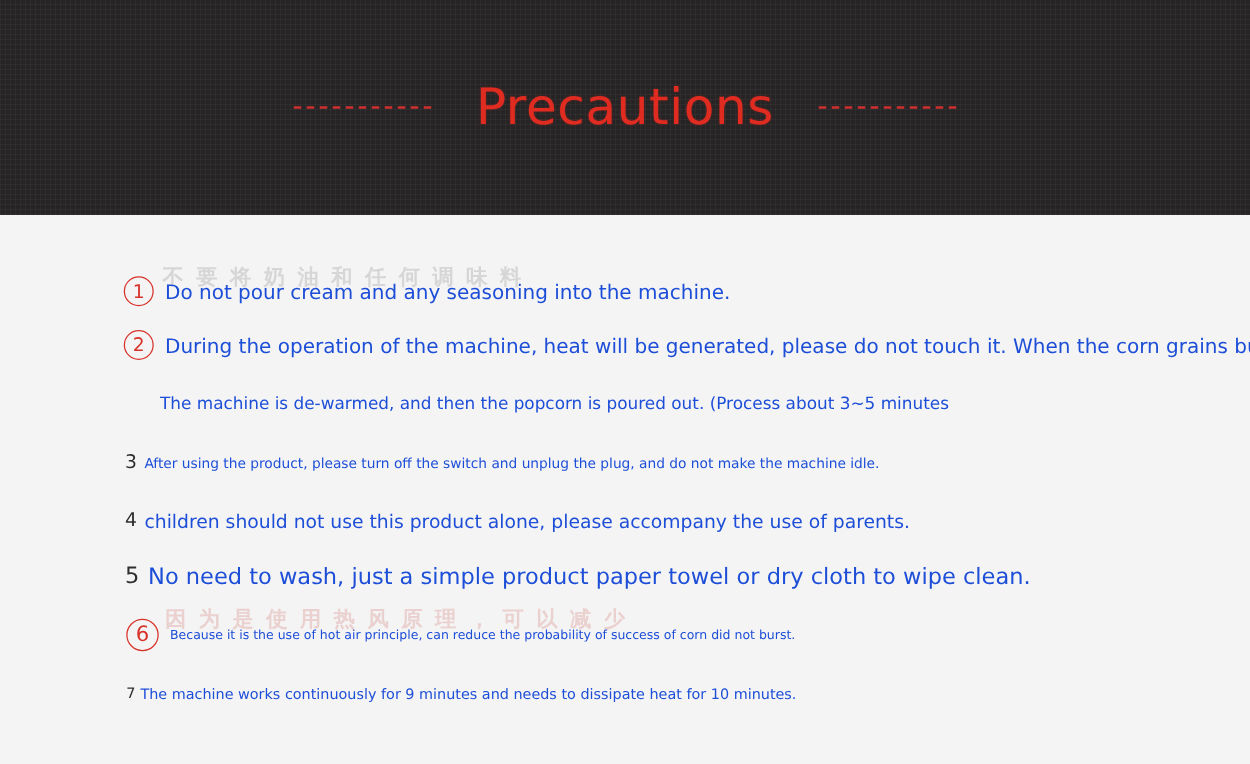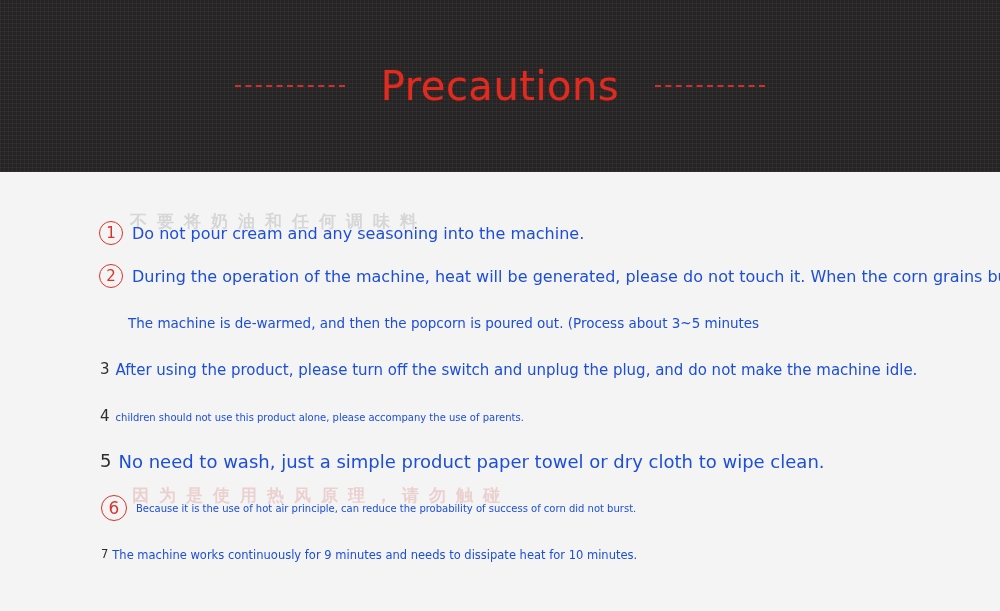--- a/index.html
+++ b/index.html
@@ -120,44 +120,44 @@
     <div class="banner-inner">
       <span class="dash-left"></span>
       <span class="banner-title">Precautions</span>
       <span class="dash-right"></span>
     </div>
   </div>
 
   <div class="content">
 
     <div class="ghost" style="left:130px; top:38px; font-size:17px;">不要将奶油和任何调味料</div>
-    <div class="ghost red" style="left:132px; top:312px; font-size:17px;">因为是使用热风原理，请勿触碰</div>
+    <div class="ghost red" style="left:132px; top:312px; font-size:17px;">因为是使用热风原理，可以减少</div>
 
     <div class="item" style="left:99px; top:51px;">
       <span class="circle-num" style="width:24px;height:24px;font-size:15px;margin-right:9px;margin-top:-2px;">1</span>
       <span class="txt" style="font-size:16px;line-height:22px;">Do not pour cream and any seasoning into the machine.</span>
     </div>
 
     <div class="item" style="left:99px; top:95px;">
       <span class="circle-num" style="width:24px;height:24px;font-size:15px;margin-right:9px;margin-top:-3px;">2</span>
       <span class="txt" style="font-size:16px;line-height:20px;">During the operation of the machine, heat will be generated, please do not touch it. When the corn grains burst,</span>
     </div>
 
     <div class="item" style="left:128px; top:141px;justify-content:flex-end;">
       <span class="txt" style="font-size:13.5px;line-height:20px;">The machine is de-warmed, and then the popcorn is poured out. (Process about 3~5 minutes</span>
     </div>
 
     <div class="item" style="left:100px; top:188px;">
       <span class="plain-num" style="font-size:15px;margin-right:6px;">3</span>
-      <span class="txt" style="font-size:15px;line-height:21px;">After using the product, please turn off the switch and unplug the plug, and do not make the machine idle.</span>
+      <span class="txt" style="font-size:11px;line-height:21px;">After using the product, please turn off the switch and unplug the plug, and do not make the machine idle.</span>
     </div>
 
     <div class="item" style="left:100px; top:235px;">
       <span class="plain-num" style="font-size:15px;margin-right:6px;">4</span>
-      <span class="txt" style="font-size:10px;line-height:21px;">children should not use this product alone, please accompany the use of parents.</span>
+      <span class="txt" style="font-size:15px;line-height:21px;">children should not use this product alone, please accompany the use of parents.</span>
     </div>
 
     <div class="item" style="left:100px; top:278px;">
       <span class="plain-num" style="font-size:18px;margin-right:7px;">5</span>
       <span class="txt" style="font-size:18px;line-height:24px;">No need to wash, just a simple product paper towel or dry cloth to wipe clean.</span>
     </div>
 
     <div class="item" style="left:101px; top:326px;">
       <span class="circle-num" style="width:26px;height:26px;font-size:17px;margin-right:9px;margin-top:-3px;">6</span>
       <span class="txt" style="font-size:10px;line-height:22px;">Because it is the use of hot air principle, can reduce the probability of success of corn did not burst.</span>

